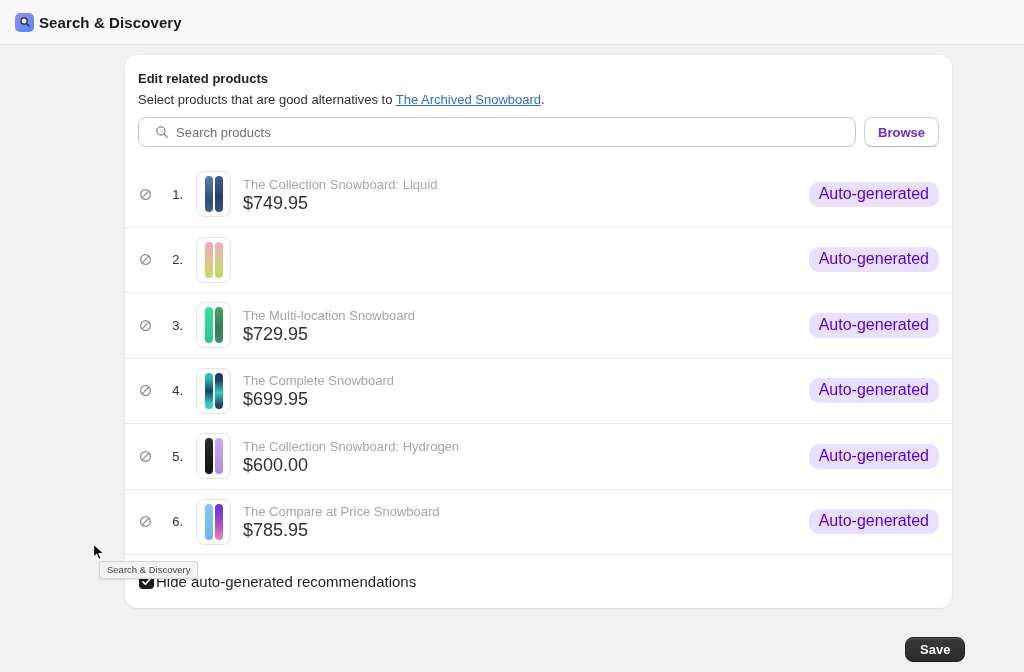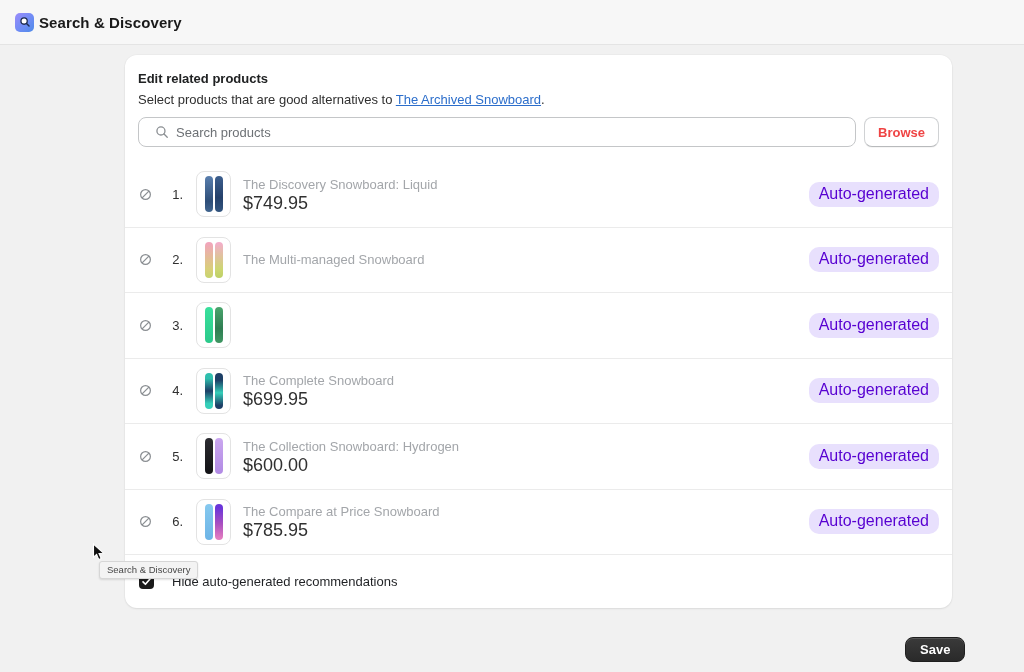--- a/index.html
+++ b/index.html
@@ -25,21 +25,21 @@
 
   
   .search-row { display:flex; align-items:center; padding:10px 13px 0 13px; }
   .search-box { flex:1; height:30px; border:1px solid #c4c6c8; border-radius:8px; background:#fff;
     display:flex; align-items:center; padding:0 16px; }
   .search-box input { border:none; outline:none; flex:1; font-size:13px; color:#303030;
     font-family:"Liberation Sans",sans-serif; background:transparent; }
   .search-box input::placeholder { color:#6d7175; }
   .search-icon { margin-right:7px; display:flex; }
   .browse-btn { margin-left:8px; height:30px; padding:0 13px; background:#fff; border:1px solid #d0d2d4;
-    border-bottom-color:#b8babc; border-radius:8px; font-size:13px; font-weight:600; color:#ef4444;
+    border-bottom-color:#b8babc; border-radius:8px; font-size:13px; font-weight:600; color:#6d28d9;
     cursor:pointer; font-family:"Liberation Sans",sans-serif; box-shadow:0 1px 0 rgba(0,0,0,.04); }
 
   
   .product-list { margin-top:15px; }
   .product-row { height:65.5px; display:flex; align-items:center; padding:0 13px; border-bottom:1px solid #ebebeb; }
   .hidden-icon { width:15px; height:15px; flex:0 0 auto; display:flex; }
   .row-index { width:20px; margin-left:10px; font-size:13px; color:#303030; text-align:right; flex:0 0 auto; }
   .thumb { width:35px; height:46px; margin-left:13px; border:1px solid #e3e3e3; border-radius:8px;
     background:#fff; display:flex; align-items:center; justify-content:center; gap:2px; flex:0 0 auto; }
   .board { width:8px; height:36px; border-radius:4px; background:#ccc; }
@@ -49,21 +49,21 @@
   .row-spacer { flex:1; }
   .badge { background:var(--badge-bg,#e8e0fd); color:var(--badge-text,#5700d1);
     font-size:16px; padding:3px 10px 4px 10px; border-radius:10px; white-space:nowrap; }
 
   
   .card-footer { height:52px; display:flex; align-items:center; padding:0 14px; }
   .checkbox { width:15px; height:15px; border-radius:4px; background:#1a1a1a; display:flex;
     align-items:center; justify-content:center; cursor:pointer; flex:0 0 auto; }
   .checkbox svg { display:none; }
   .checkbox.checked svg { display:block; }
-  .checkbox-label { margin-left:18px; font-size:13px; color:#1f2124; }
+  .checkbox-label { margin-left:2px; font-size:15px; color:#1f2124; }
 
   
   .save-btn { position:absolute; left:905px; top:637px; height:25px; padding:0 14px;
     background:linear-gradient(180deg,#3a3a3a,#2a2a2a); border:1px solid #1f1f1f; border-radius:8px;
     color:#fff; font-size:13px; font-weight:600; cursor:pointer; font-family:"Liberation Sans",sans-serif;
     box-shadow:inset 0 1px 0 rgba(255,255,255,.15); }
 
   
   .tooltip { position:absolute; left:99px; top:561px; background:#f3f3f3; border:1px solid #d6d6d6;
     border-radius:3px; padding:2px 7px 3px 7px; font-size:9.5px; color:#474747;
@@ -110,56 +110,59 @@
             <circle cx="8" cy="8" r="5.2" fill="none" stroke="#8a8e92" stroke-width="1.3"></circle>
             <line x1="4.4" y1="11.6" x2="11.6" y2="4.4" stroke="#8a8e92" stroke-width="1.3"></line>
           </svg>
         </span>
       <span class="row-index">1.</span>
       <span class="thumb">
           <span class="board" style="background: linear-gradient(rgb(90, 127, 174), rgb(46, 78, 120) 70%, rgb(65, 101, 143));"></span>
           <span class="board" style="background: linear-gradient(rgb(61, 95, 142), rgb(36, 64, 106) 60%, rgb(51, 85, 127));"></span>
         </span>
       <span class="prod-text">
-        <div class="prod-name">The Discovery Snowboard: Liquid</div>
+        <div class="prod-name">The Collection Snowboard: Liquid</div>
         <div class="prod-price">$749.95</div>
       </span>
       <span class="row-spacer"></span>
       <span class="badge">Auto-generated</span>
     </div>
     <div class="product-row">
       <span class="hidden-icon">
           <svg width="15" height="15" viewBox="0 0 16 16">
             <circle cx="8" cy="8" r="5.2" fill="none" stroke="#8a8e92" stroke-width="1.3"></circle>
             <line x1="4.4" y1="11.6" x2="11.6" y2="4.4" stroke="#8a8e92" stroke-width="1.3"></line>
           </svg>
         </span>
       <span class="row-index">2.</span>
       <span class="thumb">
           <span class="board" style="background: linear-gradient(rgb(242, 163, 190), rgb(217, 207, 121) 75%, rgb(198, 212, 110));"></span>
           <span class="board" style="background: linear-gradient(rgb(244, 172, 205), rgb(205, 214, 113) 75%, rgb(189, 208, 102));"></span>
         </span>
       <span class="prod-text">
-        <div class="prod-name">The Multi-managed Snowboard</div>
       </span>
       <span class="row-spacer"></span>
       <span class="badge">Auto-generated</span>
     </div>
     <div class="product-row">
       <span class="hidden-icon">
           <svg width="15" height="15" viewBox="0 0 16 16">
             <circle cx="8" cy="8" r="5.2" fill="none" stroke="#8a8e92" stroke-width="1.3"></circle>
             <line x1="4.4" y1="11.6" x2="11.6" y2="4.4" stroke="#8a8e92" stroke-width="1.3"></line>
           </svg>
         </span>
       <span class="row-index">3.</span>
       <span class="thumb">
           <span class="board" style="background: linear-gradient(rgb(57, 224, 156), rgb(43, 201, 138));"></span>
           <span class="board" style="background: linear-gradient(rgb(74, 165, 109), rgb(47, 125, 82) 60%, rgb(63, 151, 99));"></span>
         </span>
+      <span class="prod-text">
+        <div class="prod-name">The Multi-location Snowboard</div>
+        <div class="prod-price">$729.95</div>
+      </span>
       <span class="row-spacer"></span>
       <span class="badge">Auto-generated</span>
     </div>
     <div class="product-row">
       <span class="hidden-icon">
           <svg width="15" height="15" viewBox="0 0 16 16">
             <circle cx="8" cy="8" r="5.2" fill="none" stroke="#8a8e92" stroke-width="1.3"></circle>
             <line x1="4.4" y1="11.6" x2="11.6" y2="4.4" stroke="#8a8e92" stroke-width="1.3"></line>
           </svg>
         </span>

